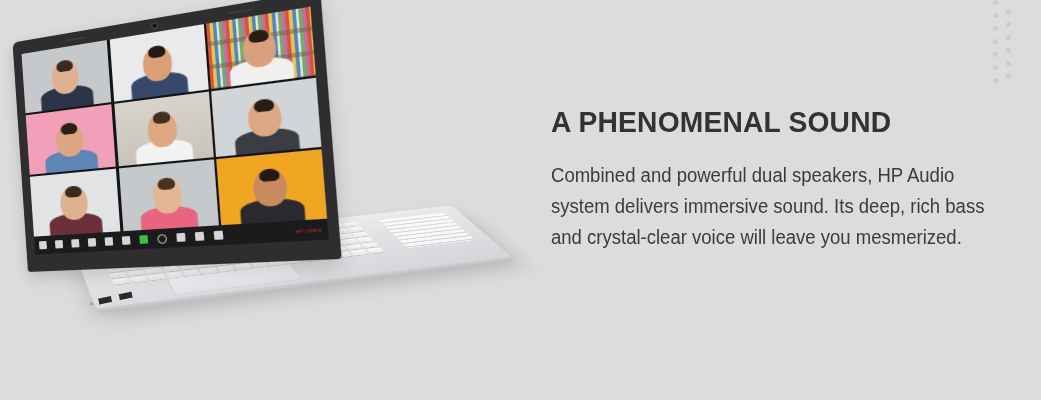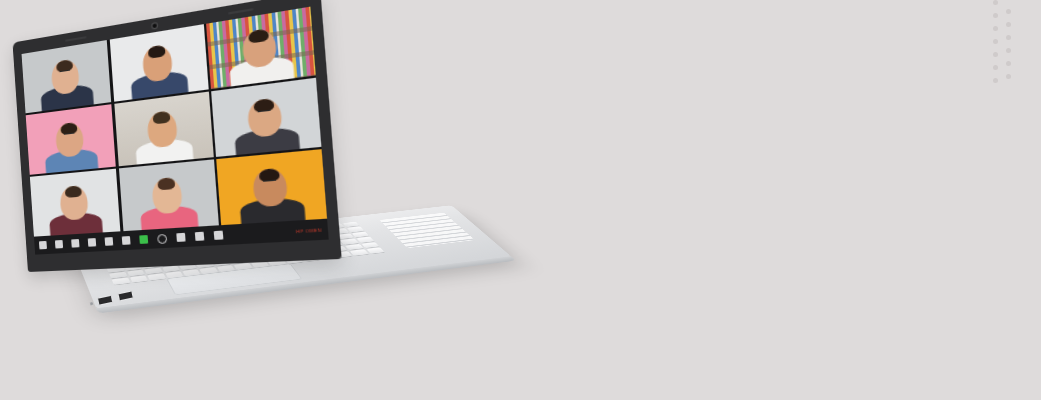--- a/index.html
+++ b/index.html
@@ -622,14 +622,18 @@
           <span class="tb-icon"></span>
           <span class="tb-icon"></span>
           <span class="tb-spacer"></span>
           <span class="tb-brand">HP OMEN</span>
         </div>
 
       </div>
     </div>
   </div>
 
+  <div class="copy">
+    <h1 class="headline">A PHENOMENAL SOUND</h1>
+    <p class="body-copy">Combined and powerful dual speakers, HP Audio system delivers immersive sound. Its deep, rich bass and crystal-clear voice will leave you mesmerized.</p>
+  </div>
 
 </div>
 
 </body></html>

